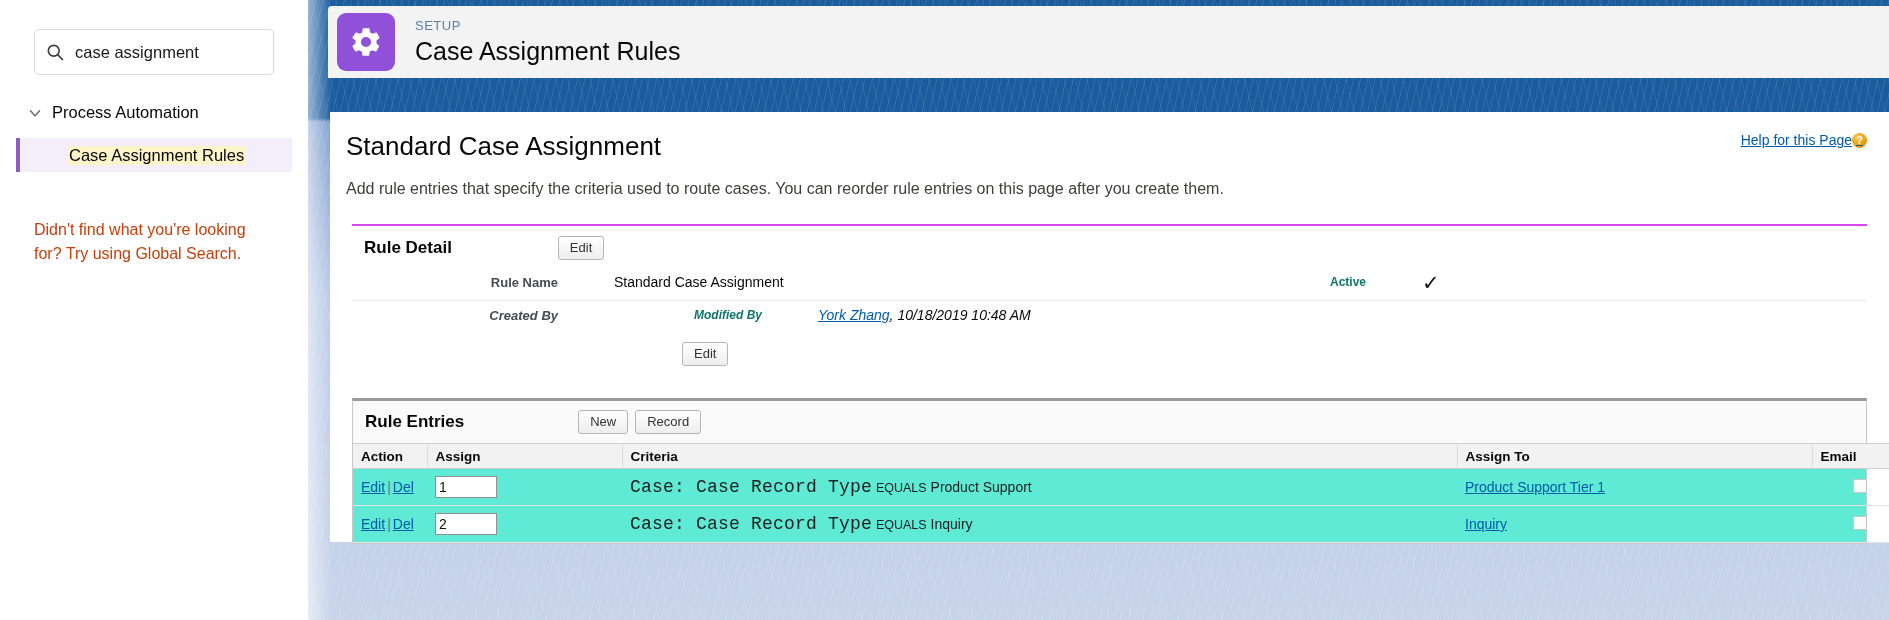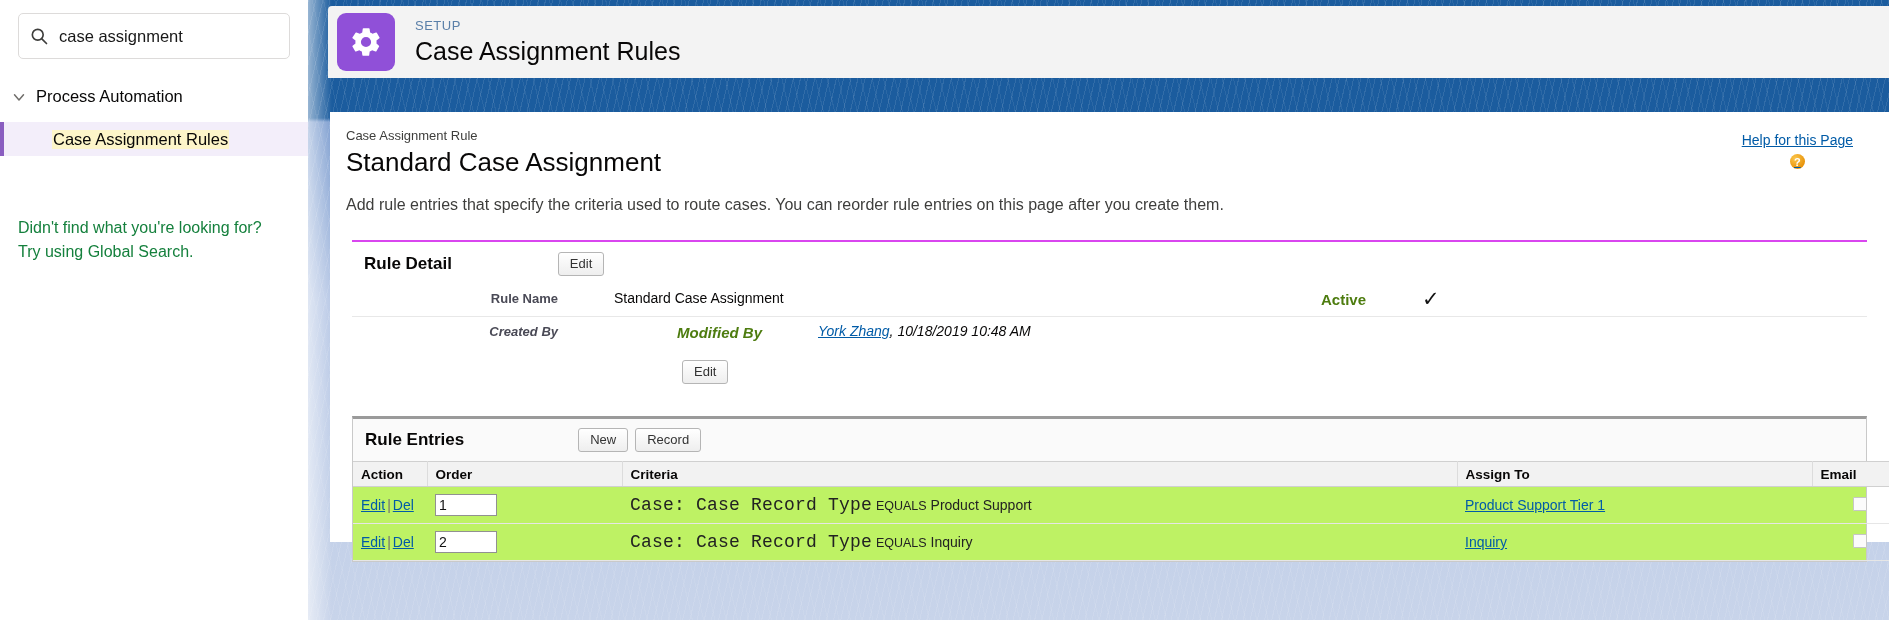--- a/index.html
+++ b/index.html
@@ -18,21 +18,21 @@
     display: flex;
   }
 
   
   .sidebar {
     width: 308px;
     min-width: 308px;
     height: 512px;
     background: #ffffff;
     position: relative;
-    padding: 0;
+    padding: 16px;
   }
 
   .search-wrap {
     margin: 13px 18px 0 18px;
     height: 46px;
     border: 1px solid #dddbda;
     border-radius: 5px;
     background: #fff;
     display: flex;
     align-items: center;
@@ -85,24 +85,24 @@
     cursor: pointer;
   }
   .tree-item-label {
     font-size: 16.5px;
     color: #080707;
     background: #fdf5c9;
     padding: 0 1px;
   }
 
   .sidebar-note {
-    margin: 60px 22px 0 18px;
+    margin: 46px 22px 0 18px;
     font-size: 16px;
     line-height: 24px;
-    color: #15803d;
+    color: #c2410c;
   }
 
   
   .main {
     flex: 1 1 auto;
     position: relative;
     height: 620px;
     background: #1c5d9e;
     overflow: hidden;
   }
@@ -169,29 +169,27 @@
     top: 112px;
     right: 0;
     bottom: 78px;
     background: #ffffff;
     padding: 16px 0 0 0;
   }
 
   .help-link {
     position: absolute;
     top: 20px;
-    right: 36px;
+    right: 22px;
     font-size: 14px;
     color: #015ba7;
     text-decoration: underline;
     display: flex;
     align-items: center;
-    gap: 6px;
     cursor: pointer;
-    flex-direction: column;
   }
   .help-icon {
     width: 15px; height: 15px;
     border-radius: 50%;
     background: radial-gradient(circle at 35% 30%, #fcc64a, #e8940c 70%);
     color: #fff;
     font-size: 11px;
     font-weight: bold;
     display: flex; align-items: center; justify-content: center;
     text-decoration: none;
@@ -270,22 +268,22 @@
     padding-top: 1px;
   }
   .dvalue {
     width: 560px;
     color: #080707;
   }
   .dlabel2 {
     width: 160px;
     text-align: right;
     font-weight: bold;
-    color: #4d7c0f;
-    font-size: 15px;
+    color: #0f766e;
+    font-size: 12px;
     padding-right: 12px;
     padding-top: 1px;
   }
   .dvalue2 { color: #080707; }
   .link {
     color: #015ba7;
     text-decoration: underline;
     cursor: pointer;
   }
   .checkmark {
@@ -297,21 +295,21 @@
   .detail-footer {
     display: flex;
     padding: 12px 0 4px 330px;
   }
 
   
   .entries-block {
     margin: 28px 22px 0 22px;
     border: 1px solid #c9c9c9;
     border-top: 3px solid #9a9a9a;
-    background: #bef264;
+    background: #5eead4;
   }
   .entries-hdr {
     display: flex;
     align-items: center;
     padding: 9px 12px 9px 12px;
     background: #fafafa;
   }
   .entries-title {
     font-size: 17px;
     font-weight: bold;
@@ -444,21 +442,20 @@
       </div>
     </div>
 
     <div class="sheet">
 
       <div class="help-link">
         <span>Help for this Page</span>
         <span class="help-icon">?</span>
       </div>
 
-      <div class="rec-type">Case Assignment Rule</div>
       <div class="rec-title">Standard Case Assignment</div>
       <div class="rec-desc">Add rule entries that specify the criteria used to route cases. You can reorder rule entries on this page after you create them.</div>
 
       <div class="detail-block">
         <div class="block-hdr">
           <span class="block-title">Rule Detail</span>
           <span class="block-btns">
             <button class="sf-btn">Edit</button>
           </span>
         </div>
@@ -491,21 +488,21 @@
           <span class="entries-btns">
             <button class="sf-btn">New</button>
             <button class="sf-btn">Record</button>
           </span>
         </div>
 
         <table class="entries">
           <thead>
             <tr>
               <th class="col-action">Action</th>
-              <th class="col-order">Order</th>
+              <th class="col-order">Assign</th>
               <th class="col-crit">Criteria</th>
               <th class="col-assign">Assign To</th>
               <th class="col-email">Email</th>
             </tr>
           </thead>
           <tbody>
             <tr>
               <td class="col-action">
                 <span class="act-link">Edit</span><span class="act-sep">|</span><span class="act-link">Del</span>
               </td>

